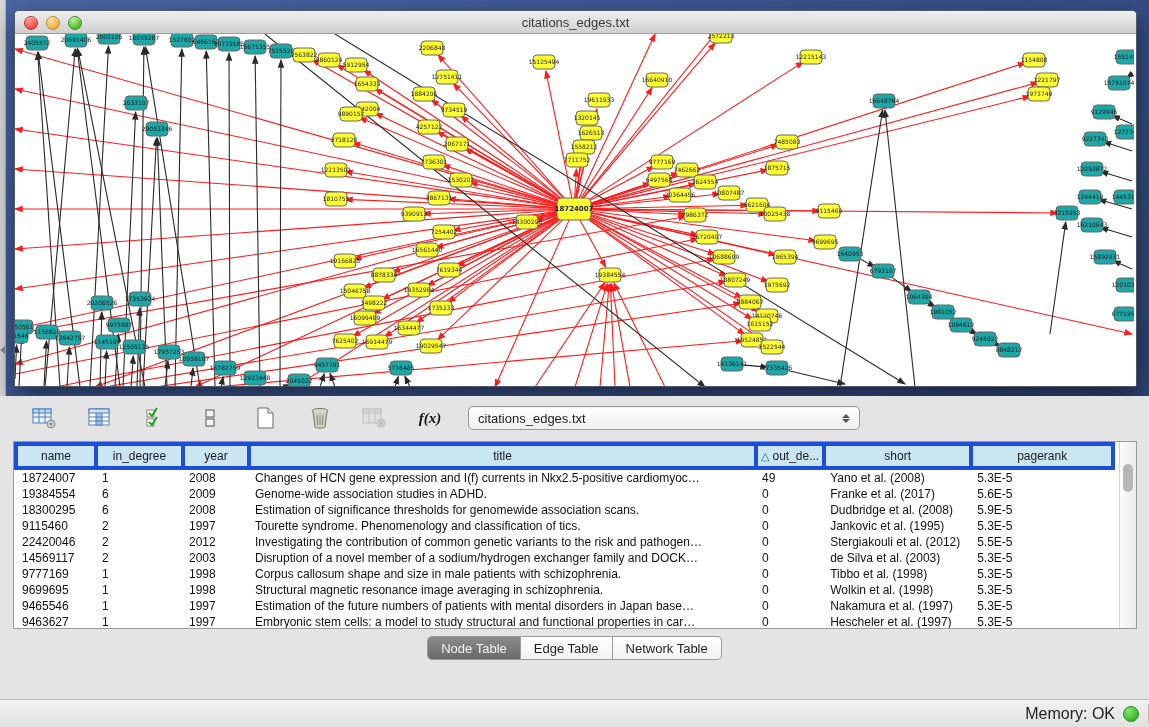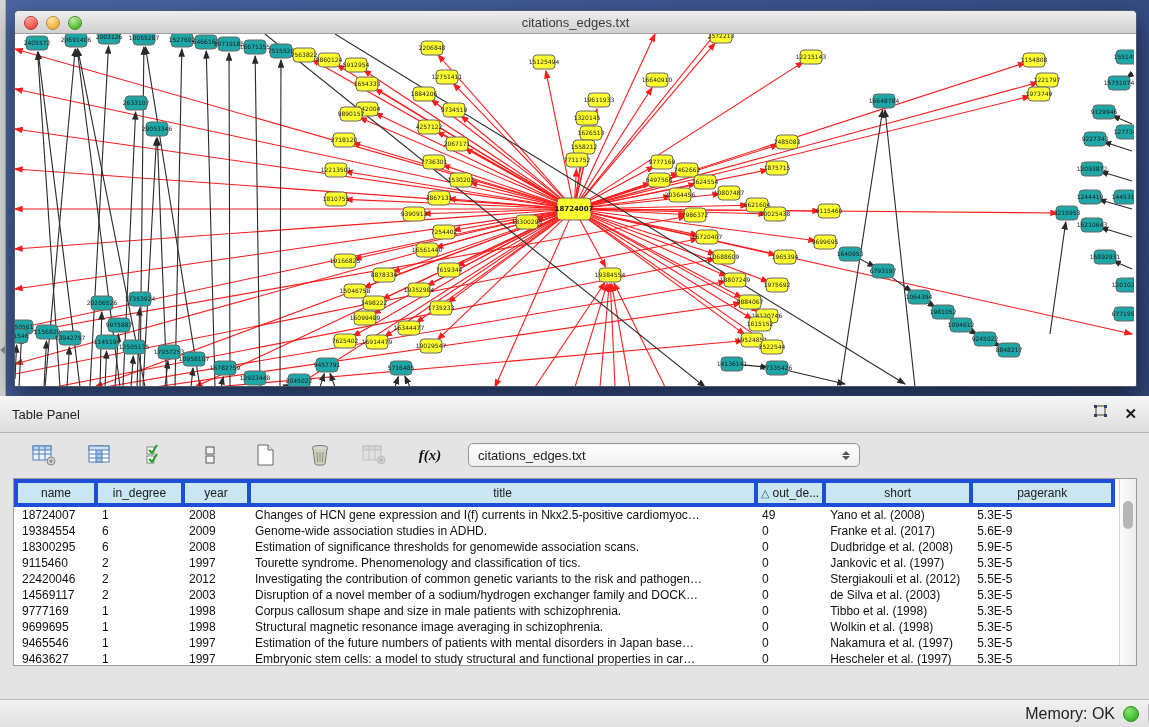--- a/index.html
+++ b/index.html
@@ -740,35 +740,20 @@
               <rect x="1099" y="273" width="22" height="14" rx="4" fill="#1ea7a7" stroke="#666666" stroke-width="1"></rect>
               <text x="1110" y="282.2" text-anchor="middle" font-size="6" font-family="&quot;DejaVu Sans&quot;, sans-serif" fill="#1b1b1b">6771954</text>
             </g>
           </g>
       </svg>
     </div>
   </div>
 </div>
 
 <div class="table-panel">
-  <div class="panel-header">
-    <span class="panel-title">Table Panel</span>
-    <span class="panel-actions">
-      <span>
-        <svg width="16" height="14" viewBox="0 0 16 14">
-          <rect x="4" y="1" width="9" height="9" fill="none" stroke="#6b6b4a" stroke-width="1.3"></rect>
-          <rect x="2" y="0" width="3" height="3" fill="#2c3f66"></rect>
-          <rect x="12" y="0" width="3" height="3" fill="#2c3f66"></rect>
-          <rect x="2" y="9" width="3" height="3" fill="#2c3f66"></rect>
-          <rect x="12" y="9" width="3" height="3" fill="#2c3f66"></rect>
-        </svg>
-      </span>
-      <span class="close-x">✕</span>
-    </span>
-  </div>
 
   <div class="toolbar">
     <span class="tool-btn">
       <svg width="26" height="22" viewBox="0 0 26 22">
         <rect x="1" y="2" width="18" height="14" fill="#eaf3fb" stroke="#4f7fb5"></rect>
         <rect x="1" y="2" width="18" height="4" fill="#bcd6ee" stroke="#4f7fb5"></rect>
         <line x1="7" y1="2" x2="7" y2="16" stroke="#4f7fb5"></line>
           <line x1="13" y1="2" x2="13" y2="16" stroke="#4f7fb5"></line>
         <line x1="1" y1="10" x2="19" y2="10" stroke="#4f7fb5"></line>
         <circle cx="19" cy="17" r="4" fill="#cfcfcf" stroke="#8a8a8a"></circle>
@@ -867,38 +852,38 @@
             <td>Yano et al. (2008)</td>
             <td>5.3E-5</td>
           </tr>
           <tr>
             <td>19384554</td>
             <td>6</td>
             <td>2009</td>
             <td>Genome-wide association studies in ADHD.</td>
             <td>0</td>
             <td>Franke et al. (2017)</td>
-            <td>5.6E-9</td>
+            <td>5.6E-5</td>
           </tr>
           <tr>
             <td>18300295</td>
             <td>6</td>
             <td>2008</td>
             <td>Estimation of significance thresholds for genomewide association scans.</td>
             <td>0</td>
             <td>Dudbridge et al. (2008)</td>
             <td>5.9E-5</td>
           </tr>
           <tr>
             <td>9115460</td>
             <td>2</td>
             <td>1997</td>
             <td>Tourette syndrome. Phenomenology and classification of tics.</td>
             <td>0</td>
-            <td>Jankovic et al. (1997)</td>
+            <td>Jankovic et al. (1995)</td>
             <td>5.3E-5</td>
           </tr>
           <tr>
             <td>22420046</td>
             <td>2</td>
             <td>2012</td>
             <td>Investigating the contribution of common genetic variants to the risk and pathogen…</td>
             <td>0</td>
             <td>Stergiakouli et al. (2012)</td>
             <td>5.5E-5</td>
@@ -948,19 +933,24 @@
             <td>Hescheler et al. (1997)</td>
             <td>5.3E-5</td>
           </tr>
         </tbody>
     </table>
     <div class="vscroll">
       <div class="vthumb"></div>
     </div>
   </div>
 
+  <div class="tabs" id="tabs">
+      <div class="tab selected">Node Table</div>
+      <div class="tab">Edge Table</div>
+      <div class="tab">Network Table</div>
+    </div>
 </div>
 
 <div class="statusbar">
   <span class="mem-label">Memory: OK</span>
   <span class="mem-dot"></span>
   <span class="status-div"></span>
 </div>
 
 </body></html>

